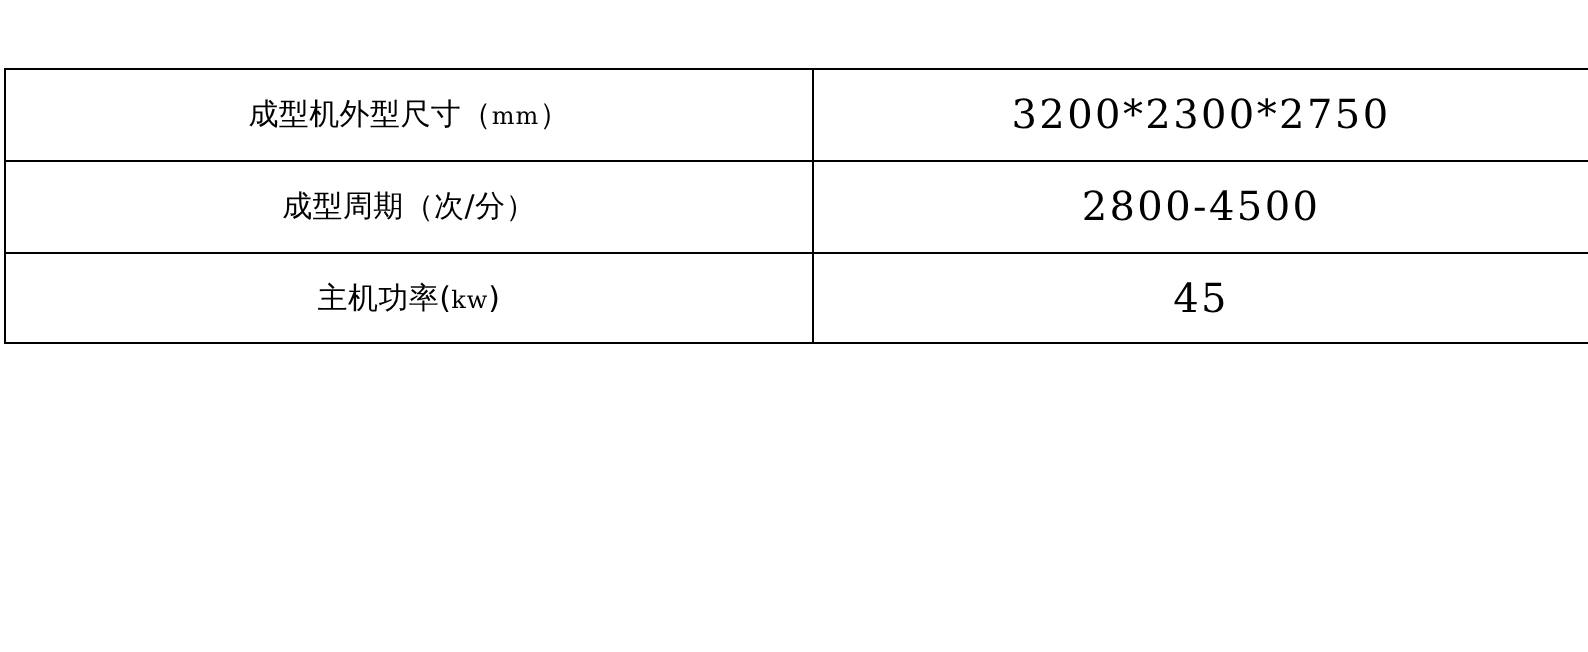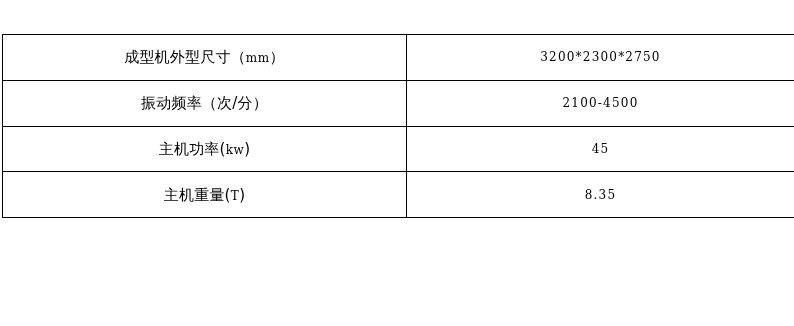--- a/index.html
+++ b/index.html
@@ -40,21 +40,21 @@
   }
   td.param-cell {
     width: 403px;
     font-family: "DejaVu Sans", "Liberation Sans", sans-serif;
     font-size: 15px;
     letter-spacing: 0.2px;
   }
   td.value-cell {
     width: 387px;
     font-family: "DejaVu Serif", "Liberation Serif", serif;
-    font-size: 12px;
+    font-size: 20px;
     letter-spacing: 1.2px;
   }
   .unit-latin {
     font-family: "DejaVu Serif", "Liberation Serif", serif;
     font-size: 12px;
     letter-spacing: 0.5px;
   }
 </style>
 </head>
 <body>
@@ -64,30 +64,26 @@
     <tbody>
 
       <tr>
         <td class="param-cell"><span>成型机外型尺寸（</span><span class="unit-latin">mm</span><span>）</span></td>
         <td class="value-cell">3200*2300*2750</td>
       </tr>
 
 
 
       <tr>
-        <td class="param-cell"><span>振动频率（次/分）</span><span class="unit-latin"></span><span></span></td>
-        <td class="value-cell">2100-4500</td>
+        <td class="param-cell"><span>成型周期（次/分）</span><span class="unit-latin"></span><span></span></td>
+        <td class="value-cell">2800-4500</td>
       </tr>
 
       <tr>
         <td class="param-cell"><span>主机功率(</span><span class="unit-latin">kw</span><span>)</span></td>
         <td class="value-cell">45</td>
       </tr>
 
-      <tr>
-        <td class="param-cell"><span>主机重量(</span><span class="unit-latin">T</span><span>)</span></td>
-        <td class="value-cell">8.35</td>
-      </tr>
 
 
     </tbody>
   </table>
 </div>
 
 </body></html>

